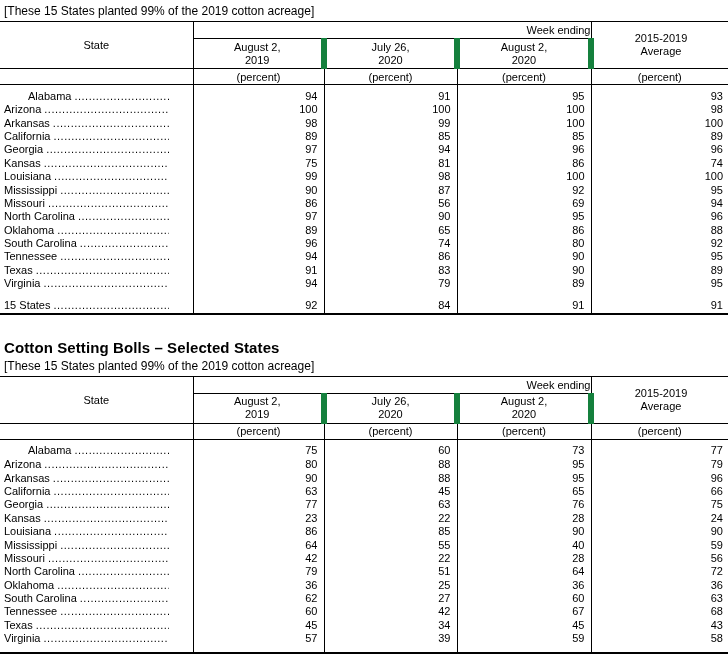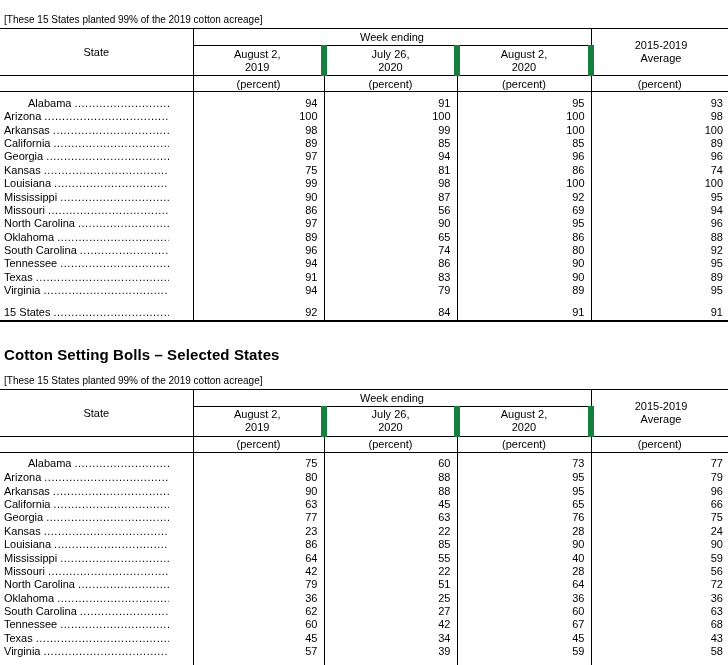--- a/index.html
+++ b/index.html
@@ -14,22 +14,22 @@
   .section { margin: 0; }
   .section + .section { margin-top: 24px; }
 
   .table-title {
     font-size: 15px;
     font-weight: bold;
     margin: 2px 0 3px 4px;
     letter-spacing: 0.1px;
   }
   .table-note {
-    font-size: 10px;
-    margin: 12px 0 3px 4px;
+    font-size: 12px;
+    margin: 2px 0 3px 4px;
   }
 
   table.report {
     border-collapse: collapse;
     table-layout: fixed;
     width: 728px;
     font-size: 11px;
     border-top: 1px solid #000;
     border-bottom: 2px solid #000;
   }
@@ -38,21 +38,21 @@
 
   .state-h {
     border-right: 1px solid #000;
     border-bottom: 1px solid #000;
     text-align: center;
     vertical-align: middle;
   }
   .group-h {
     border-right: 1px solid #000;
     border-bottom: 1px solid #000;
-    text-align: center;
+    text-align: right;
     height: 17px;
     vertical-align: middle;
   }
   .avg-h {
     border-bottom: 1px solid #000;
     text-align: center;
     vertical-align: middle;
     white-space: pre-line;
     line-height: 13px;
   }

